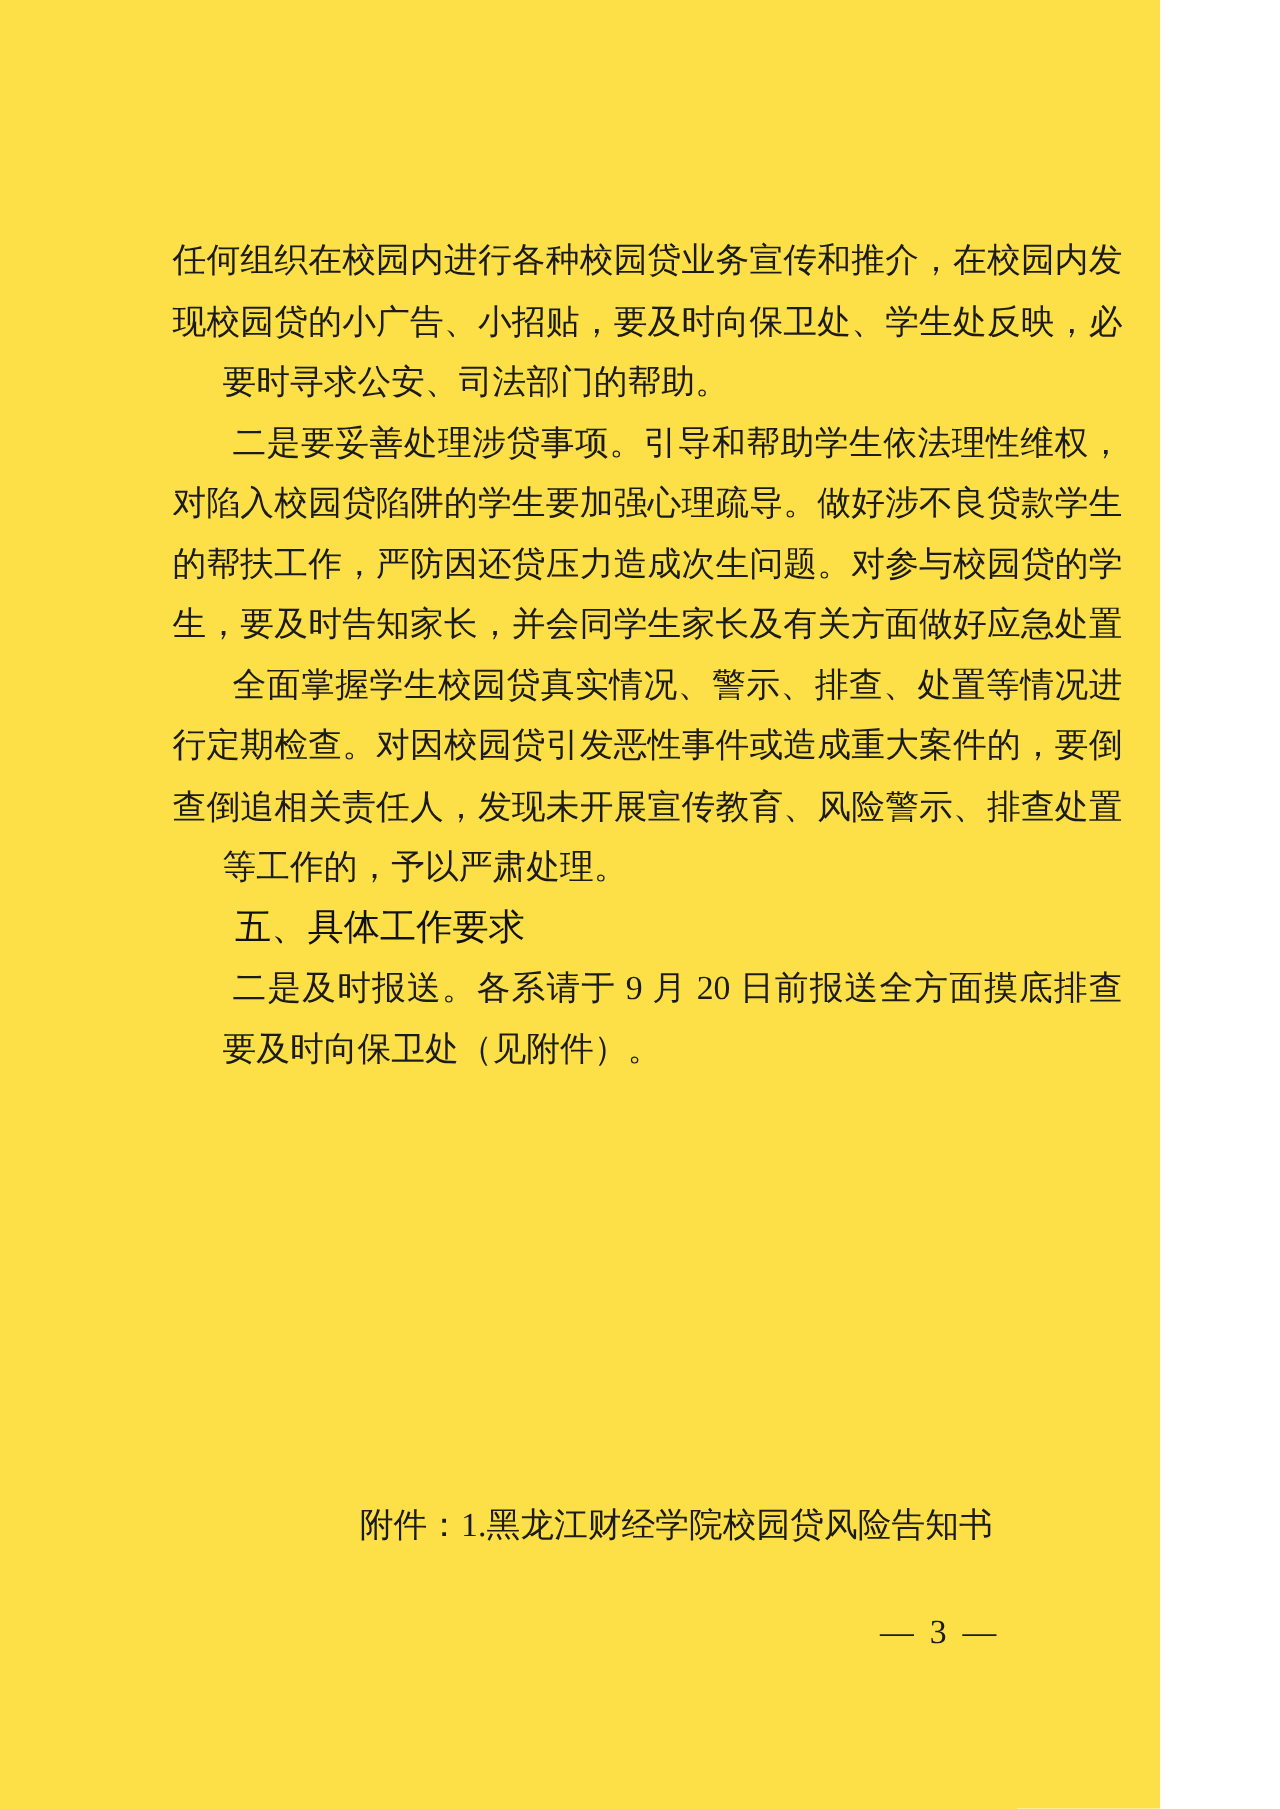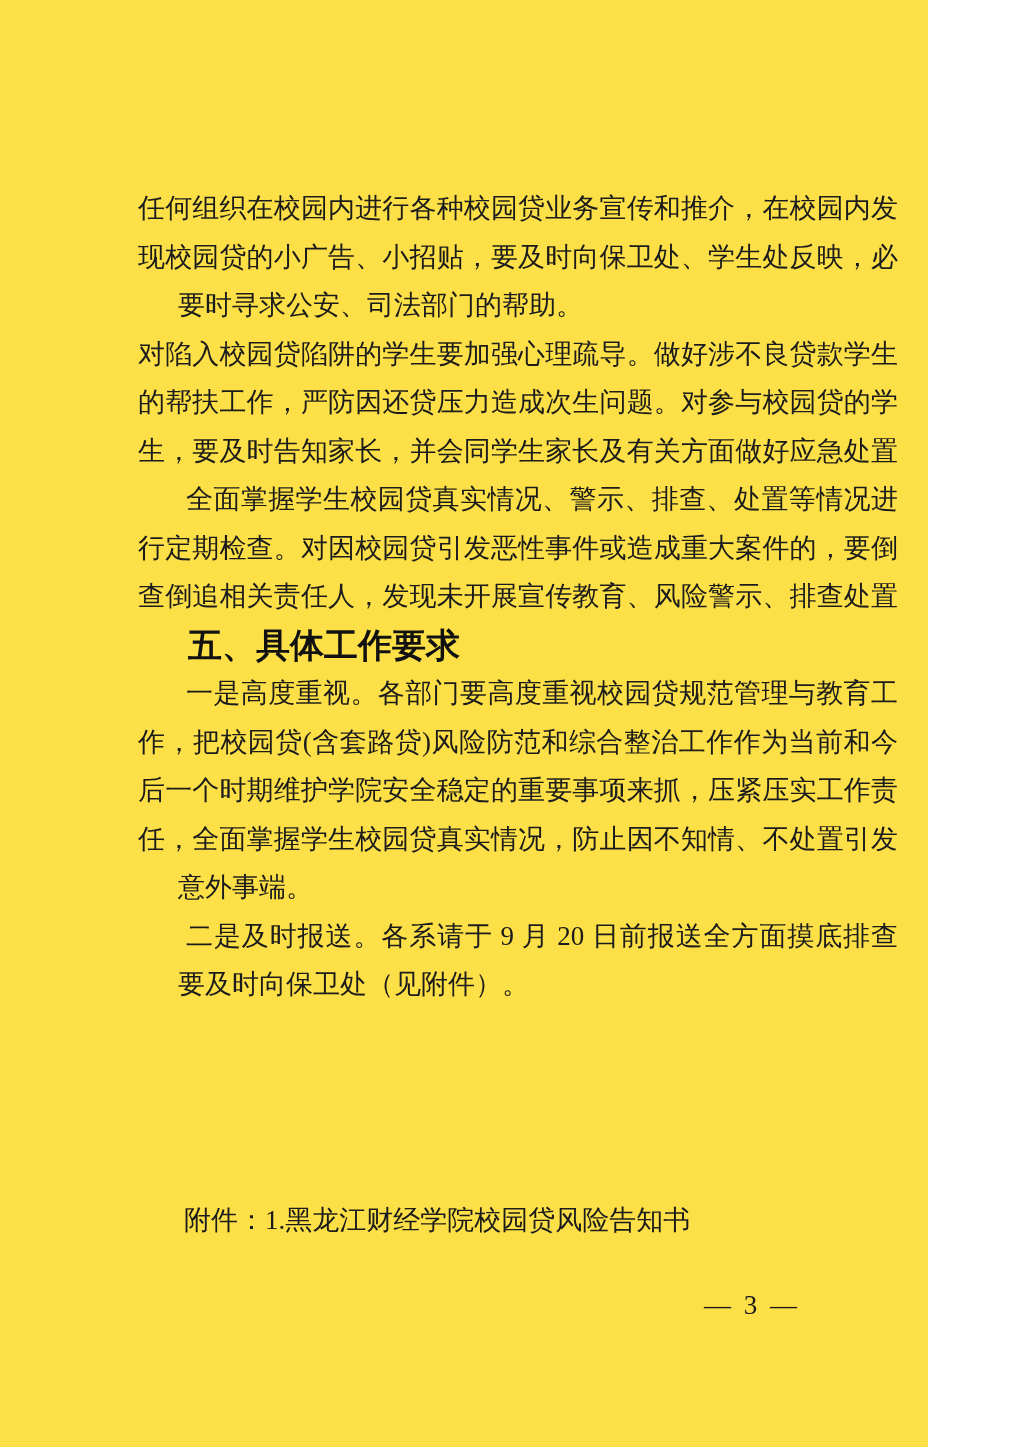--- a/index.html
+++ b/index.html
@@ -27,37 +27,37 @@
   }
   .line.last {
     text-align-last: left;
     margin-left: 40px;
   }
   .line.indent {
     text-indent: 48px;
   }
   .heading {
     font-family: "Liberation Sans", "DejaVu Sans", sans-serif;
-    font-weight: 700;
-    font-size: 34px;
+    font-weight: 400;
+    font-size: 29px;
     line-height: 48.5px;
     text-indent: 50px;
     text-align: left;
     text-align-last: left;
     color: #111111;
   }
   .attachment {
     position: absolute;
     left: 138px;
     top: 1196px;
     width: 760px;
     font-size: 27px;
     line-height: 48.5px;
     text-indent: 46px;
-    text-align: left;
+    text-align: center;
   }
   .pagenum {
     position: absolute;
     top: 1288px;
     right: 128px;
     font-size: 27px;
     line-height: 34px;
     letter-spacing: 3px;
     color: #1b1b1b;
   }
@@ -69,40 +69,35 @@
 
   <div class="content">
 
     <div class="para">
       <div class="line">任何组织在校园内进行各种校园贷业务宣传和推介，在校园内发</div>
       <div class="line">现校园贷的小广告、小招贴，要及时向保卫处、学生处反映，必</div>
       <div class="line last">要时寻求公安、司法部门的帮助。</div>
     </div>
 
     <div class="para">
+      <div class="line indent">二是要妥善处理涉贷事项。引导和帮助学生依法理性维权，</div>
       <div class="line">对陷入校园贷陷阱的学生要加强心理疏导。做好涉不良贷款学生</div>
       <div class="line">的帮扶工作，严防因还贷压力造成次生问题。对参与校园贷的学</div>
       <div class="line">生，要及时告知家长，并会同学生家长及有关方面做好应急处置</div>
     </div>
 
     <div class="para">
       <div class="line indent">全面掌握学生校园贷真实情况、警示、排查、处置等情况进</div>
       <div class="line">行定期检查。对因校园贷引发恶性事件或造成重大案件的，要倒</div>
       <div class="line">查倒追相关责任人，发现未开展宣传教育、风险警示、排查处置</div>
+      <div class="line last">等工作的，予以严肃处理。</div>
     </div>
 
     <div class="heading">五、具体工作要求</div>
 
-    <div class="para">
-      <div class="line indent">一是高度重视。各部门要高度重视校园贷规范管理与教育工</div>
-      <div class="line">作，把校园贷(含套路贷)风险防范和综合整治工作作为当前和今</div>
-      <div class="line">后一个时期维护学院安全稳定的重要事项来抓，压紧压实工作责</div>
-      <div class="line">任，全面掌握学生校园贷真实情况，防止因不知情、不处置引发</div>
-      <div class="line last">意外事端。</div>
-    </div>
 
     <div class="para">
       <div class="line indent">二是及时报送。各系请于 9 月 20 日前报送全方面摸底排查</div>
       <div class="line last">要及时向保卫处（见附件）。</div>
     </div>
 
   </div>
 
   <div class="attachment">附件：1.黑龙江财经学院校园贷风险告知书</div>
 

